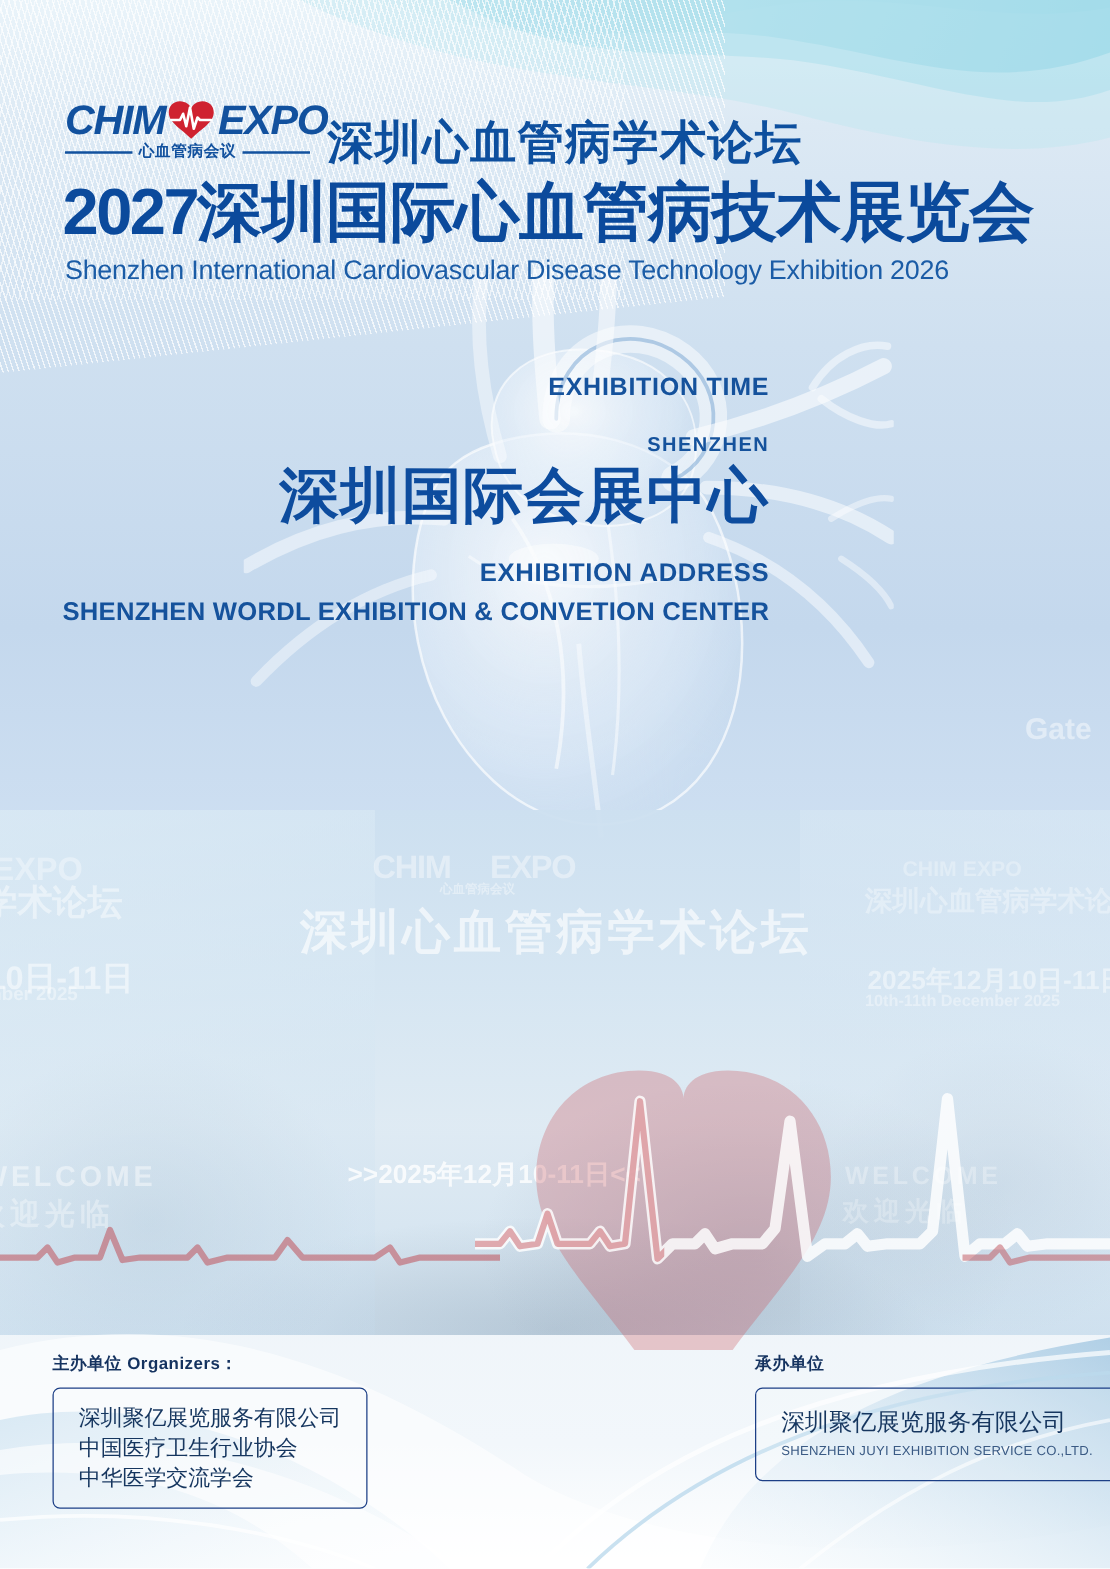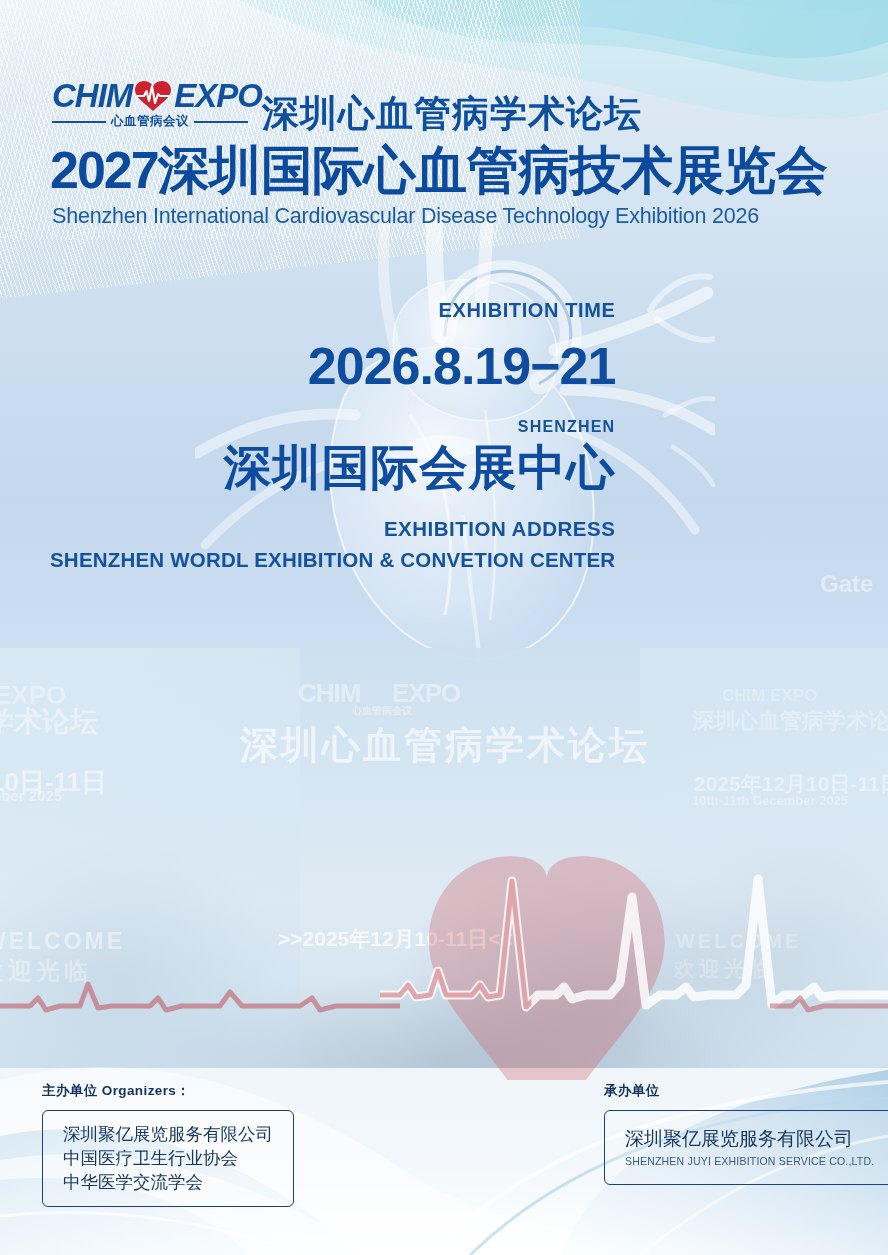--- a/index.html
+++ b/index.html
@@ -292,21 +292,20 @@
     </div>
 
     <div class="main-title">
       <span class="num">2027</span><span>深圳国际心血管病技术展览会</span>
     </div>
     <div class="main-sub">Shenzhen International Cardiovascular Disease Technology Exhibition 2026</div>
   </div>
 
   <div class="info">
     <div class="lbl-en">EXHIBITION TIME</div>
-    <div class="big-date">2026.8.19−21</div>
     <div class="lbl-shenzhen">SHENZHEN</div>
     <div class="venue-cn">深圳国际会展中心</div>
     <div class="addr-en1">EXHIBITION ADDRESS</div>
     <div class="addr-en2">SHENZHEN WORDL EXHIBITION &amp; CONVETION CENTER</div>
   </div>
 
   <div class="footer">
 
     <div class="foot-col col-left">
       <div class="foot-label">主办单位 Organizers：</div>

